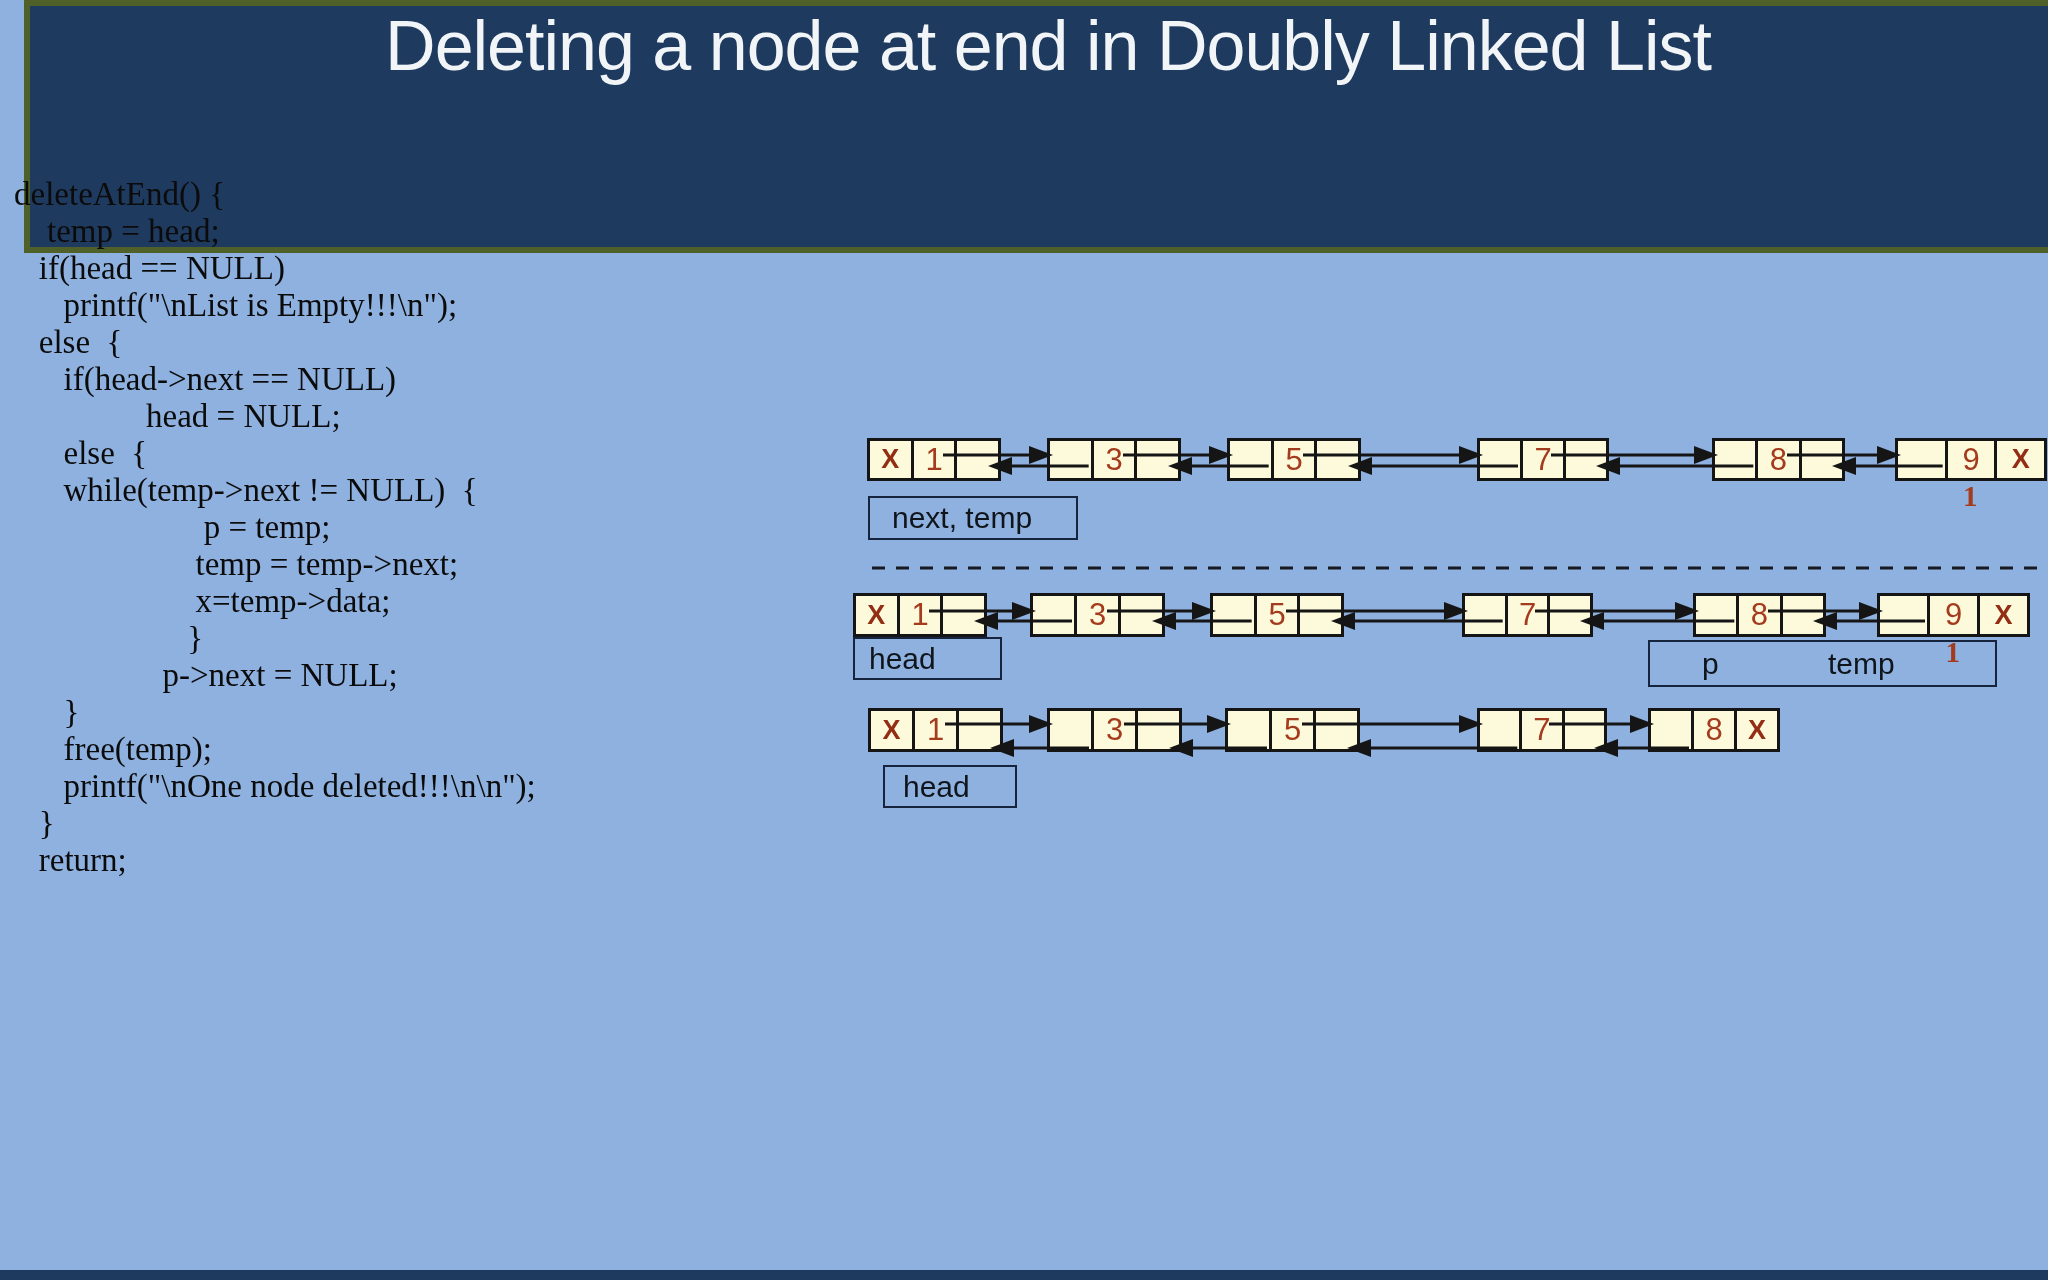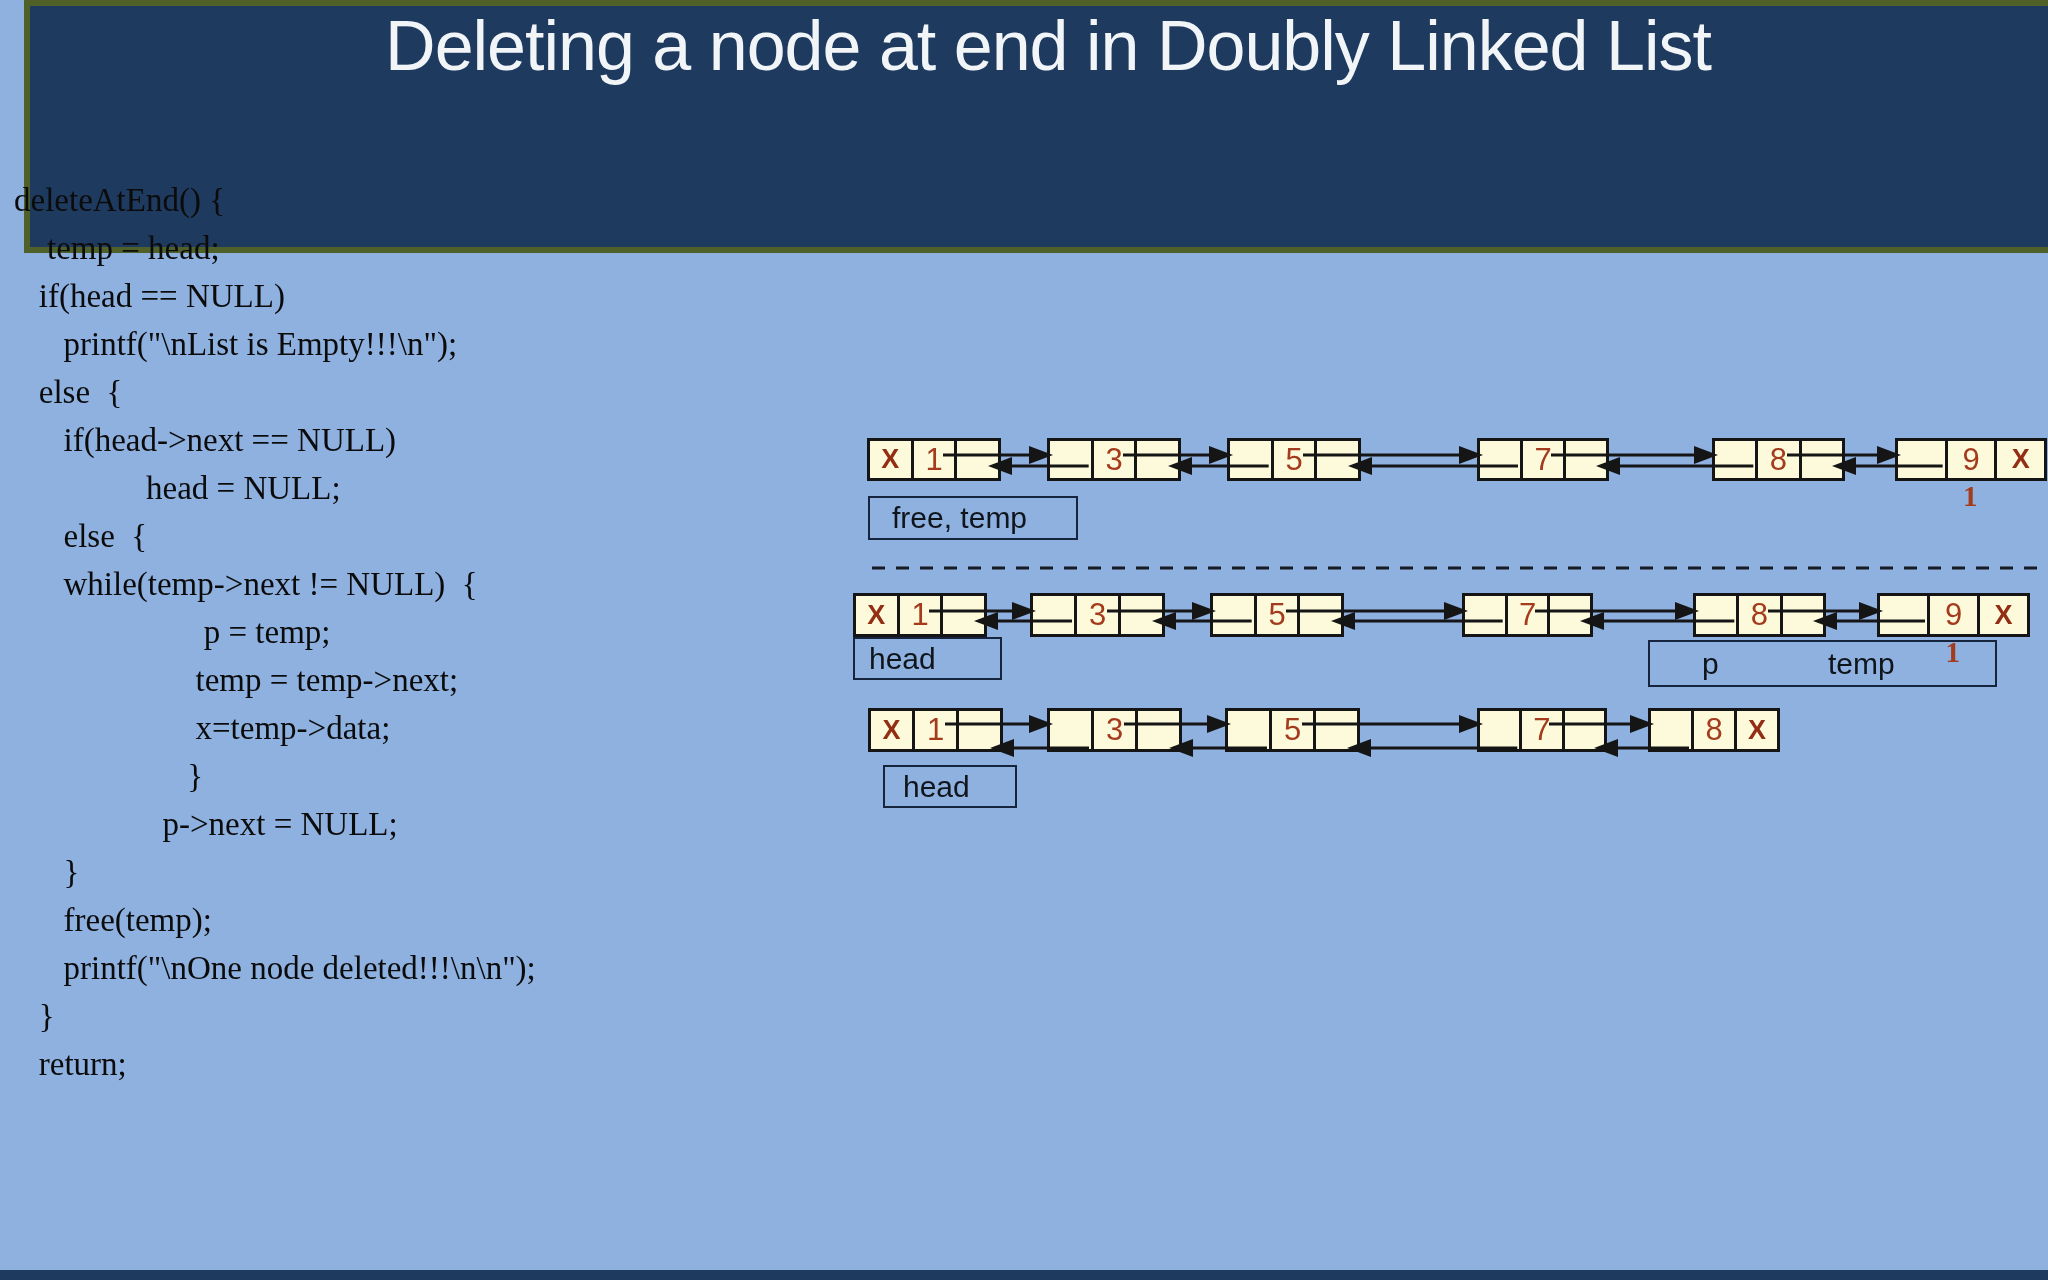--- a/index.html
+++ b/index.html
@@ -15,21 +15,21 @@
     box-sizing:border-box;
     display:flex;align-items:flex-start;justify-content:center;margin-left:24px;
   }
   .title{
     color:var(--title-text,#F2F5F8);
     font-size:70px;letter-spacing:-1px;font-weight:400;
   }
   pre.code{
     position:absolute;left:14px;top:176px;margin:0;
     font-family:"Liberation Serif",serif;
-    font-size:33px;line-height:48px;
+    font-size:33px;line-height:37px;
     color:var(--code-text,#0B0B0B);
   }
   .diagram{position:absolute;left:0;top:0;width:2048px;height:1280px;}
   .node{
     position:absolute;display:flex;z-index:1;
     background:var(--node-fill,#FCFADB);
     border:3px solid var(--node-border,#151515);
     box-sizing:border-box;
   }
   .cell{
@@ -145,21 +145,21 @@
       <div class="cell xmark">X</div>
     </div>
     <div class="annotation" style="left: 1963px; top: 482px;">1</div>
     <svg class="conn" viewBox="0 0 223 43" style="left: 1750px; top: 438px; width: 223px; height: 43px;">
       <line x1="37" y1="17" x2="131" y2="17"></line>
       <polygon points="151,17 127,8 127,26"></polygon>
       <line x1="192.66666666666674" y1="28" x2="102" y2="28"></line>
       <polygon points="82,28 106,19 106,37"></polygon>
     </svg>
     <div class="labelbox" style="left: 868px; top: 496px; width: 210px; height: 44px;">
-      <span style="left: 22px;">free, temp</span>
+      <span style="left: 22px;">next, temp</span>
     </div>
     <div class="node" style="left: 853px; top: 593px; width: 134px; height: 44px;">
       <div class="cell xmark">X</div>
       <div class="cell val">1</div>
       <div class="cell"></div>
     </div>
     <div class="node" style="left: 1030px; top: 593px; width: 135px; height: 44px;">
       <div class="cell"></div>
       <div class="cell val">3</div>
       <div class="cell"></div>

